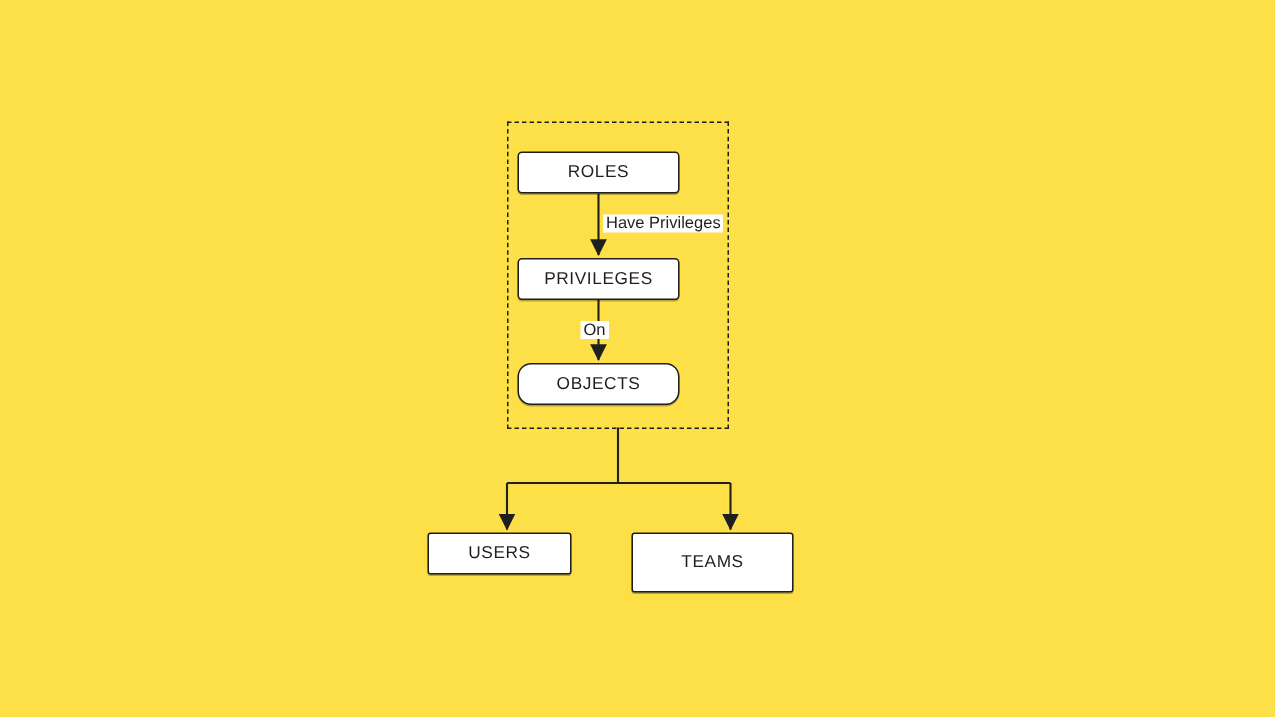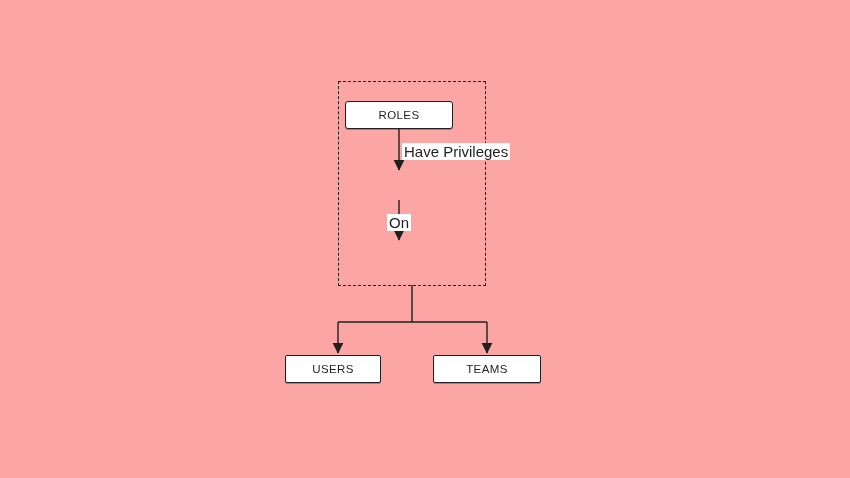--- a/index.html
+++ b/index.html
@@ -4,21 +4,21 @@
 <style>
   html, body {
     margin: 0;
     padding: 0;
     background: #ffffff;
   }
   .canvas {
     position: relative;
     width: 850px;
     height: 478px;
-    background: #fca5a5;
+    background: #fde047;
     font-family: "Liberation Sans", sans-serif;
     color: #1f1f1f;
     overflow: hidden;
   }
   .connectors {
     position: absolute;
     left: 0;
     top: 0;
     width: 850px;
     height: 478px;
@@ -41,24 +41,24 @@
     align-items: center;
     justify-content: center;
     font-size: 11.5px;
     letter-spacing: 0.4px;
     box-shadow: 0 1px 0 rgba(0,0,0,0.28);
   }
   .node-roles      { left: 345px; top: 101px; width: 108px; height: 28px; border-radius: 3px; }
   .node-privileges { left: 345px; top: 172px; width: 108px; height: 28px; border-radius: 3px; }
   .node-objects    { left: 345px; top: 242px; width: 108px; height: 28px; border-radius: 9px; }
   .node-users      { left: 285px; top: 355px; width: 96px; height: 28px; border-radius: 2px; }
-  .node-teams      { left: 433px; top: 355px; width: 108px; height: 28px; border-radius: 2px; }
+  .node-teams      { left: 421px; top: 355px; width: 108px; height: 40px; border-radius: 2px; }
   .edge-label {
     position: absolute;
-    font-size: 15px;
+    font-size: 11px;
     white-space: nowrap;
     background: #ffffff;
     padding: 0 2px;
   }
   .edge-label-have-privileges { left: 402px; top: 143px; }
   .edge-label-on              { left: 387px; top: 214px; }
 </style>
 </head>
 <body>
 
@@ -81,21 +81,27 @@
 
     <line x1="487" y1="322" x2="487" y2="353" stroke="#1f1f1f" stroke-width="1.4" marker-end="url(#arrowhead)"></line>
   </svg>
 
   <div class="group-box"></div>
 
   <div class="node node-roles">
     <span>ROLES</span>
   </div>
 
+  <div class="node node-privileges">
+    <span>PRIVILEGES</span>
+  </div>
 
+  <div class="node node-objects">
+    <span>OBJECTS</span>
+  </div>
 
   <div class="node node-users">
     <span>USERS</span>
   </div>
 
   <div class="node node-teams">
     <span>TEAMS</span>
   </div>
 
   <div class="edge-label edge-label-have-privileges">Have Privileges</div>

